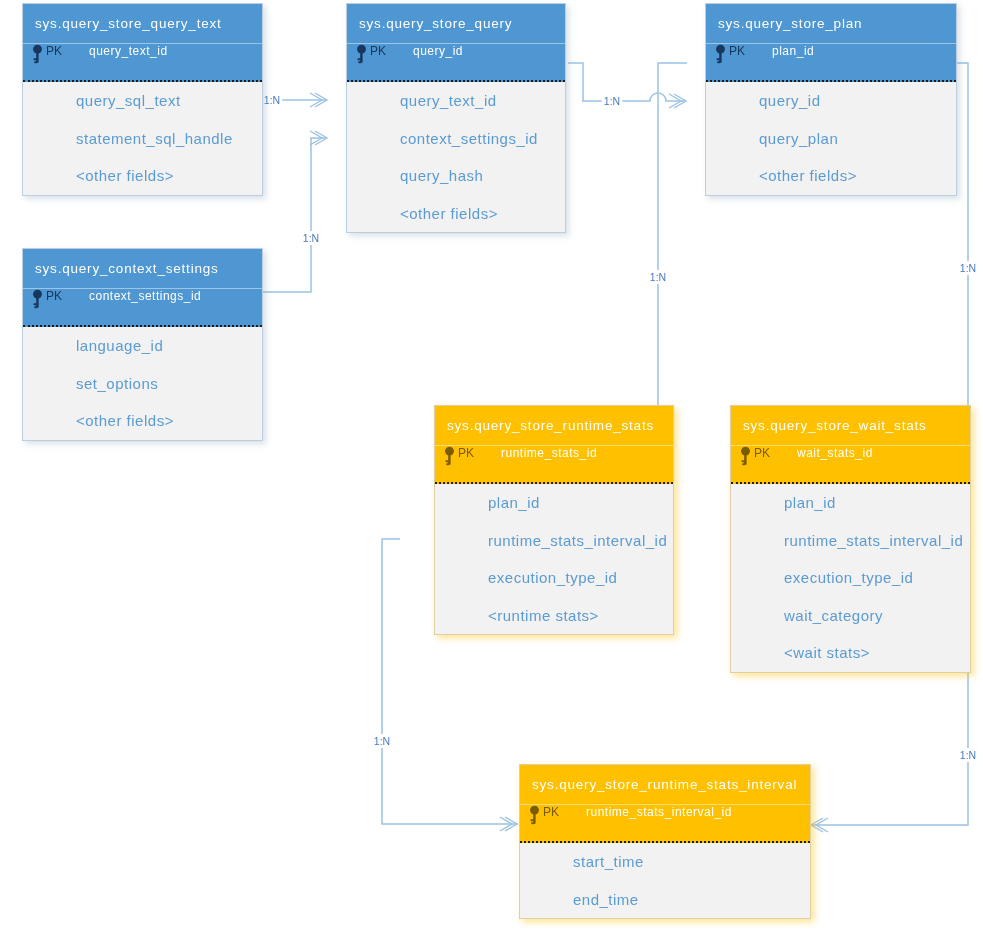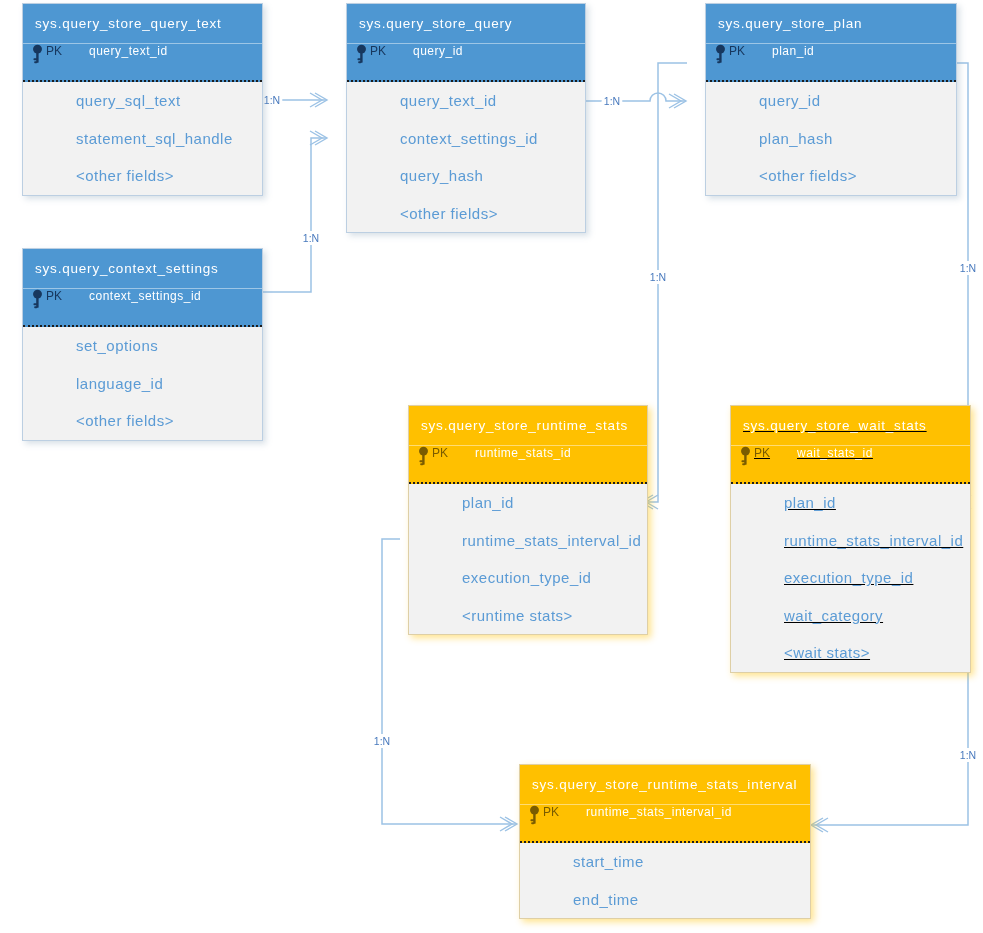--- a/index.html
+++ b/index.html
@@ -105,21 +105,21 @@
           </svg>
           <span class="pklabel">PK</span>
           <span class="pkfield">query_text_id</span>
         </div>
         <div class="tbody">
           <div class="frow">query_sql_text</div>
           <div class="frow">statement_sql_handle</div>
           <div class="frow">&lt;other fields&gt;</div>
         </div>
       </div>
-      <div class="tbl blue" style="left: 328px; top: 3px; width: 240px;">
+      <div class="tbl blue" style="left: 328px; top: 3px; width: 220px;">
         <div class="hdr">sys.query_store_query</div>
         <div class="pkrow">
           <svg class="key" viewBox="0 0 14 22" width="13" height="21">
             <circle cx="7" cy="5.2" r="4.8"></circle>
             <rect x="5.6" y="8" width="2.6" height="12" rx="1"></rect>
             <rect x="2.6" y="15" width="4.2" height="2.2" rx="1"></rect>
             <rect x="3.4" y="18.2" width="3.4" height="2.2" rx="1"></rect>
           </svg>
           <span class="pklabel">PK</span>
           <span class="pkfield">query_id</span>
@@ -138,62 +138,62 @@
             <circle cx="7" cy="5.2" r="4.8"></circle>
             <rect x="5.6" y="8" width="2.6" height="12" rx="1"></rect>
             <rect x="2.6" y="15" width="4.2" height="2.2" rx="1"></rect>
             <rect x="3.4" y="18.2" width="3.4" height="2.2" rx="1"></rect>
           </svg>
           <span class="pklabel">PK</span>
           <span class="pkfield">plan_id</span>
         </div>
         <div class="tbody">
           <div class="frow">query_id</div>
-          <div class="frow">plan_hash</div>
+          <div class="frow">query_plan</div>
           <div class="frow">&lt;other fields&gt;</div>
         </div>
       </div>
       <div class="tbl blue" style="left: 4px; top: 248px; width: 241px;">
         <div class="hdr">sys.query_context_settings</div>
         <div class="pkrow">
           <svg class="key" viewBox="0 0 14 22" width="13" height="21">
             <circle cx="7" cy="5.2" r="4.8"></circle>
             <rect x="5.6" y="8" width="2.6" height="12" rx="1"></rect>
             <rect x="2.6" y="15" width="4.2" height="2.2" rx="1"></rect>
             <rect x="3.4" y="18.2" width="3.4" height="2.2" rx="1"></rect>
           </svg>
           <span class="pklabel">PK</span>
           <span class="pkfield">context_settings_id</span>
         </div>
         <div class="tbody">
+          <div class="frow">language_id</div>
           <div class="frow">set_options</div>
-          <div class="frow">language_id</div>
-          <div class="frow">&lt;other fields&gt;</div>
-        </div>
-      </div>
-      <div class="tbl orange" style="left: 390px; top: 405px; width: 240px;">
+          <div class="frow">&lt;other fields&gt;</div>
+        </div>
+      </div>
+      <div class="tbl orange" style="left: 416px; top: 405px; width: 240px;">
         <div class="hdr">sys.query_store_runtime_stats</div>
         <div class="pkrow">
           <svg class="key" viewBox="0 0 14 22" width="13" height="21">
             <circle cx="7" cy="5.2" r="4.8"></circle>
             <rect x="5.6" y="8" width="2.6" height="12" rx="1"></rect>
             <rect x="2.6" y="15" width="4.2" height="2.2" rx="1"></rect>
             <rect x="3.4" y="18.2" width="3.4" height="2.2" rx="1"></rect>
           </svg>
           <span class="pklabel">PK</span>
           <span class="pkfield">runtime_stats_id</span>
         </div>
         <div class="tbody">
           <div class="frow">plan_id</div>
           <div class="frow">runtime_stats_interval_id</div>
           <div class="frow">execution_type_id</div>
           <div class="frow">&lt;runtime stats&gt;</div>
         </div>
       </div>
-      <div class="tbl orange" style="left: 712px; top: 405px; width: 241px; text-decoration: underline;">
+      <div class="tbl orange" style="left: 712px; top: 405px; width: 241px;">
         <div class="hdr">sys.query_store_wait_stats</div>
         <div class="pkrow">
           <svg class="key" viewBox="0 0 14 22" width="13" height="21">
             <circle cx="7" cy="5.2" r="4.8"></circle>
             <rect x="5.6" y="8" width="2.6" height="12" rx="1"></rect>
             <rect x="2.6" y="15" width="4.2" height="2.2" rx="1"></rect>
             <rect x="3.4" y="18.2" width="3.4" height="2.2" rx="1"></rect>
           </svg>
           <span class="pklabel">PK</span>
           <span class="pkfield">wait_stats_id</span>

